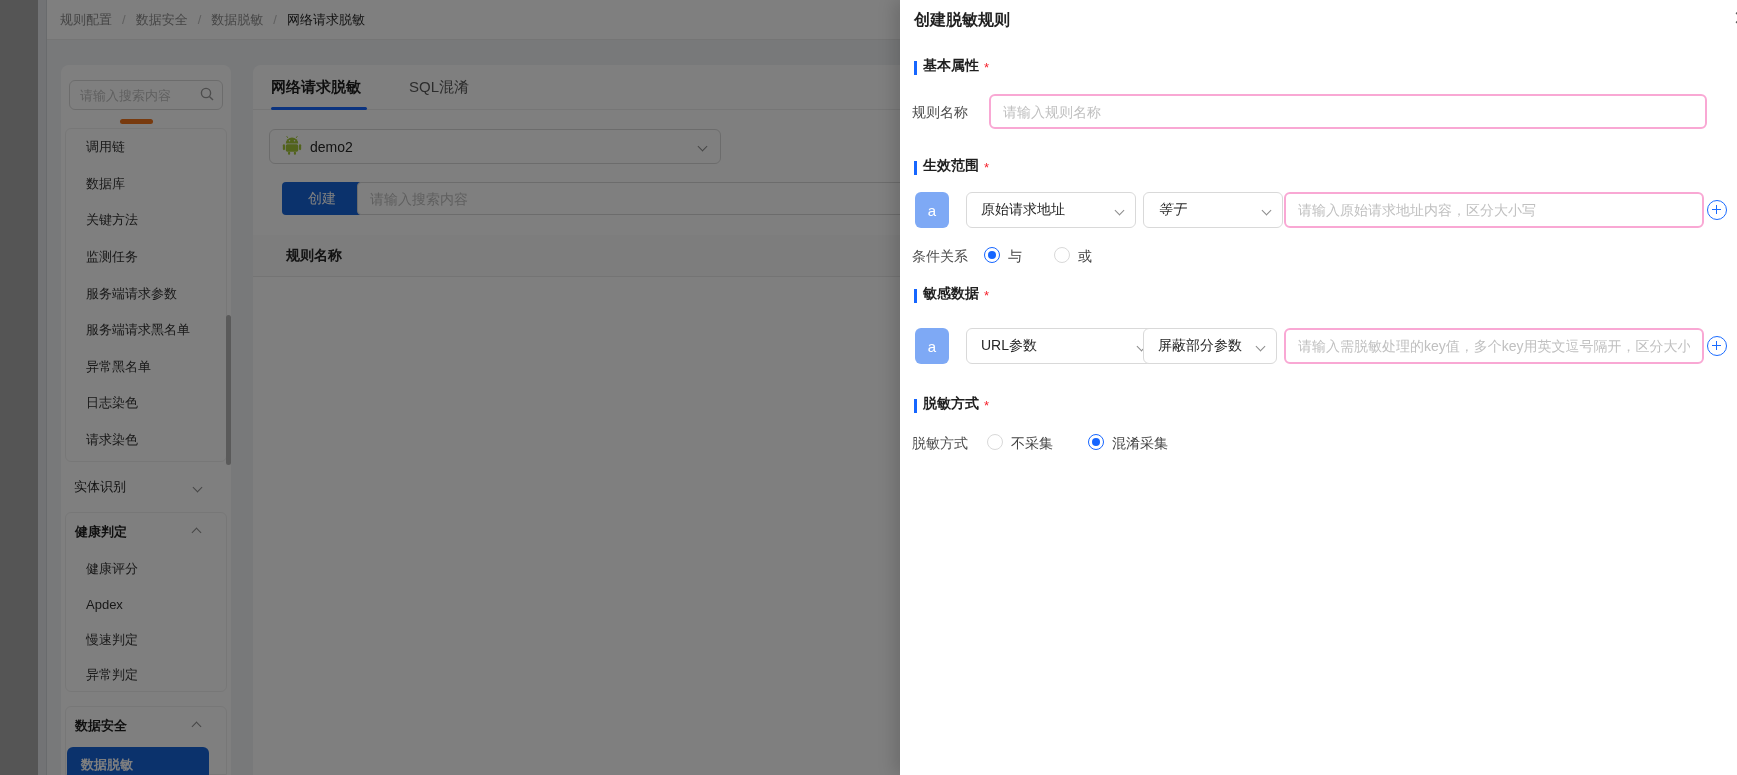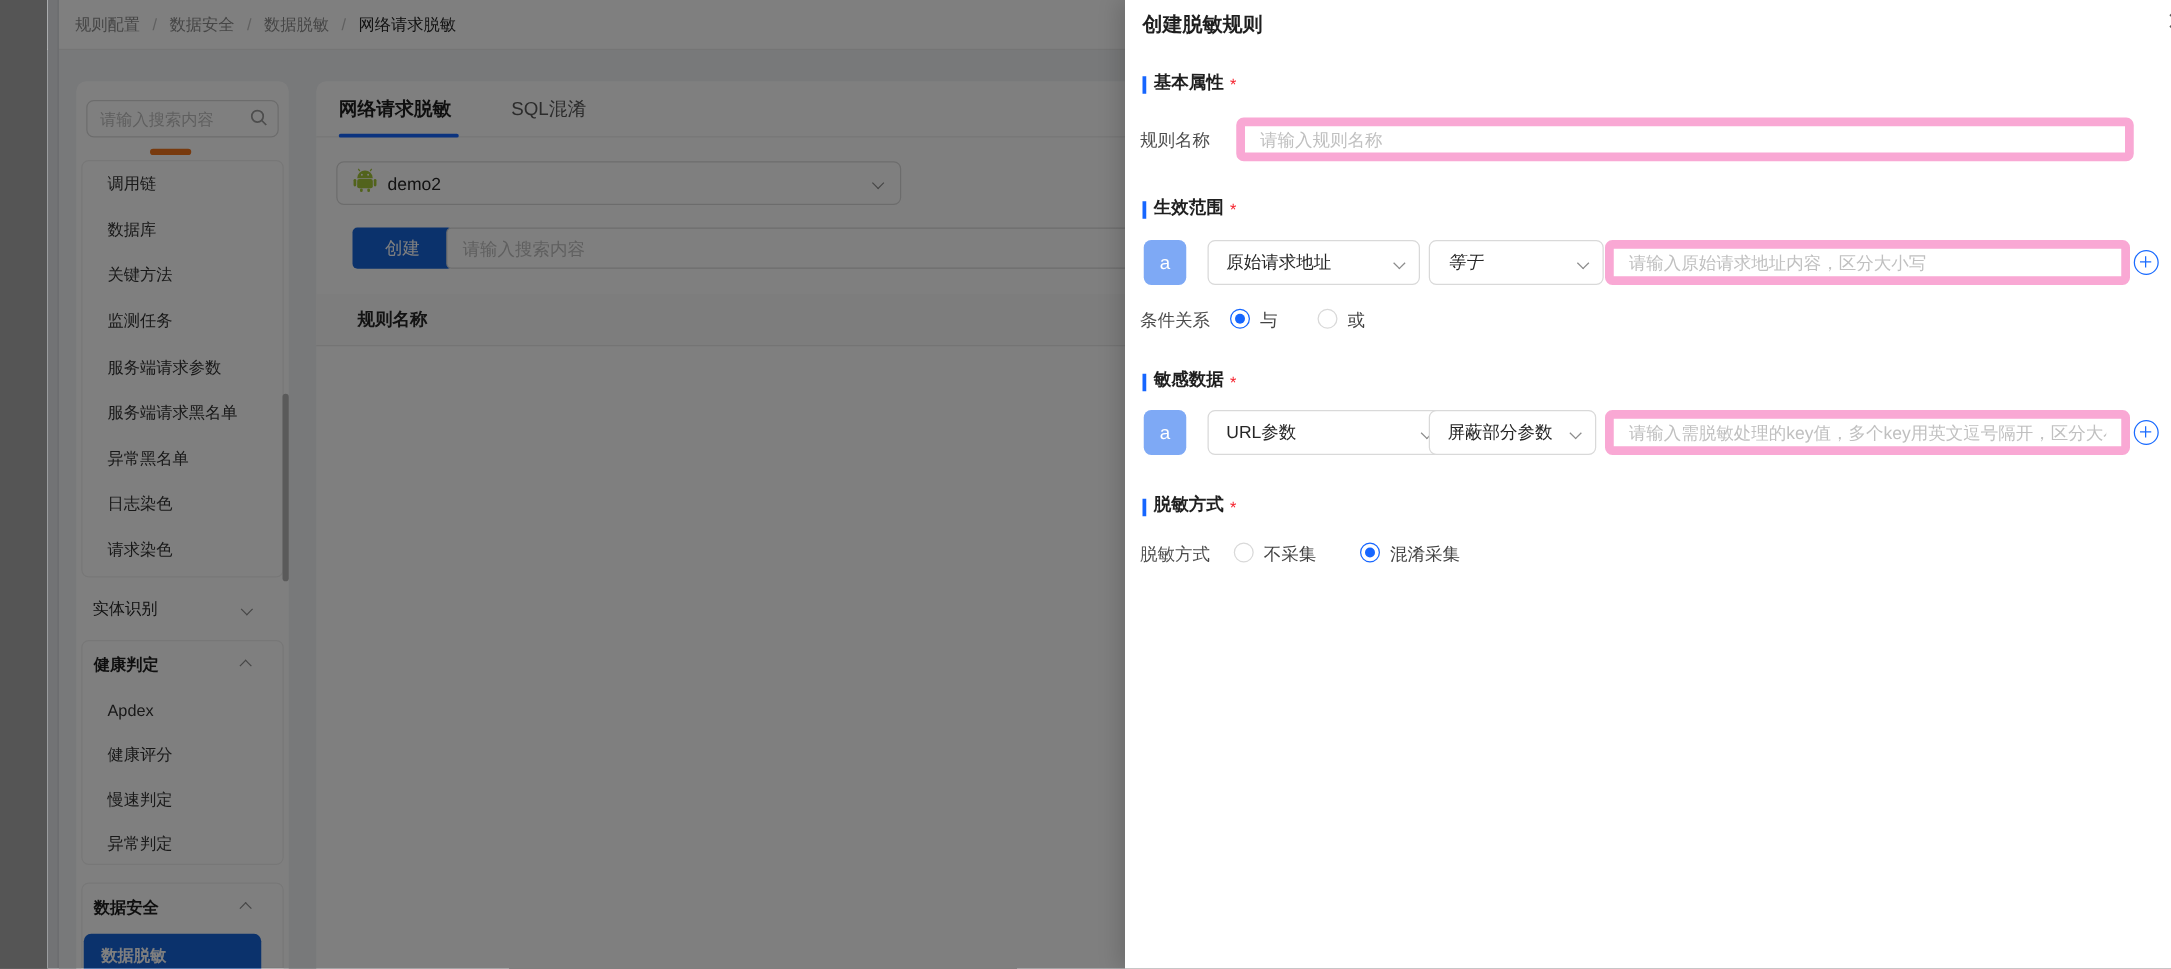--- a/index.html
+++ b/index.html
@@ -51,21 +51,21 @@
   
   .mask { left:0; top:0; width:1737px; height:775px; background:rgba(0,0,0,0.5); z-index:5; }
   .drawer { left:862px; top:0; width:875px; height:775px; background:#fff; z-index:10; box-shadow:-6px 0 16px rgba(0,0,0,0.15); }
   .d-title { position:absolute; left:14px; top:10px; font-size:16px; font-weight:bold; color:#1f1f1f; }
   .d-close { position:absolute; left:833px; top:8px; font-size:20px; color:#595959; cursor:pointer; line-height:1; }
   .sec { position:absolute; left:14px; display:flex; align-items:flex-end; }
   .sec-bar { width:3px; height:14px; background:#1666ff; margin-right:6px; }
   .sec-title { font-size:14px; font-weight:bold; color:#1f1f1f; }
   .star { color:#f5222d; font-size:13px; margin-left:5px; }
   .f-label { position:absolute; left:12px; font-size:14px; color:#4d4d4d; }
-  .t-input { position:absolute; height:35px; border:7px solid #f9a8d4; border-radius:6px; font-size:14px; color:#262626; padding:0 12px; outline:none; background:#fff; }
+  .t-input { position:absolute; height:35px; border:2px solid #f9a8d4; border-radius:6px; font-size:14px; color:#262626; padding:0 12px; outline:none; background:#fff; }
   .t-input::placeholder { color:#c0c0c0; }
   .badge-a { position:absolute; left:15px; width:34px; height:36px; border-radius:6px; background:#7ea9f5; color:#fff; font-size:15px; display:flex; align-items:center; justify-content:center; }
   .d-select { position:absolute; height:36px; border:1px solid #d9d9d9; border-radius:6px; background:#fff; display:flex; align-items:center; padding:0 26px 0 14px; font-size:14px; color:#262626; cursor:pointer; }
   .d-select .chev { position:absolute; right:12px; }
   .plus { position:absolute; width:20px; height:20px; border:1.5px solid #1a6bff; border-radius:50%; cursor:pointer; }
   .plus::before, .plus::after { content:""; position:absolute; background:#1a6bff; }
   .plus::before { left:4px; top:7.7px; width:9px; height:1.6px; }
   .plus::after { left:7.7px; top:4px; width:1.6px; height:9px; }
   .radio { position:absolute; width:16px; height:16px; border:1px solid #d9d9d9; border-radius:50%; background:#fff; cursor:pointer; }
   .radio.on { border-color:#1666ff; }
@@ -114,22 +114,22 @@
     <div class="ghead" style="position:absolute; left:4px; top:405px; width:162px; height:34px;">
       <span>实体识别</span>
       <span class="chev down"></span>
     </div>
 
     <div class="panel" style="top:447px; height:180px;">
       <div class="ghead bold" style="height:38px;">
         <span>健康判定</span>
         <span class="chev up"></span>
       </div>
+      <div class="mitem" style="height:35.5px;">健康评分</div>
       <div class="mitem" style="height:35.5px;">Apdex</div>
-      <div class="mitem" style="height:35.5px;">健康评分</div>
       <div class="mitem" style="height:35.5px;">慢速判定</div>
       <div class="mitem" style="height:35.5px;">异常判定</div>
     </div>
 
     <div class="panel" style="top:641px; height:69px; border-radius:6px 6px 0 0;">
       <div class="ghead bold" style="height:38px;">
         <span>数据安全</span>
         <span class="chev up"></span>
       </div>
       <div class="pill" style="top:40px;">数据脱敏</div>
@@ -205,21 +205,21 @@
     <div class="plus" style="left:807px; top:200px;"></div>
 
     <div class="f-label" style="top:248px;">条件关系</div>
     <div class="radio on" style="left:84px; top:247px;">
         <span class="dot"></span>
       </div>
     <div class="r-label" style="left:108px; top:248px;">与</div>
     <div class="radio" style="left:154px; top:247px;"></div>
     <div class="r-label" style="left:178px; top:248px;">或</div>
 
-    <div class="sec" style="top:295px;">
+    <div class="sec" style="top:285px;">
       <span class="sec-bar"></span>
       <span class="sec-title">敏感数据</span>
       <span class="star">*</span>
     </div>
     <div class="badge-a" style="top:328px;">a</div>
     <div class="d-select" style="left:66px; top:328px; width:192px;">
       <span>URL参数</span>
       <span class="chev down"></span>
     </div>
     <div class="d-select" style="left:243px; top:328px; width:134px; padding-right:22px;">

